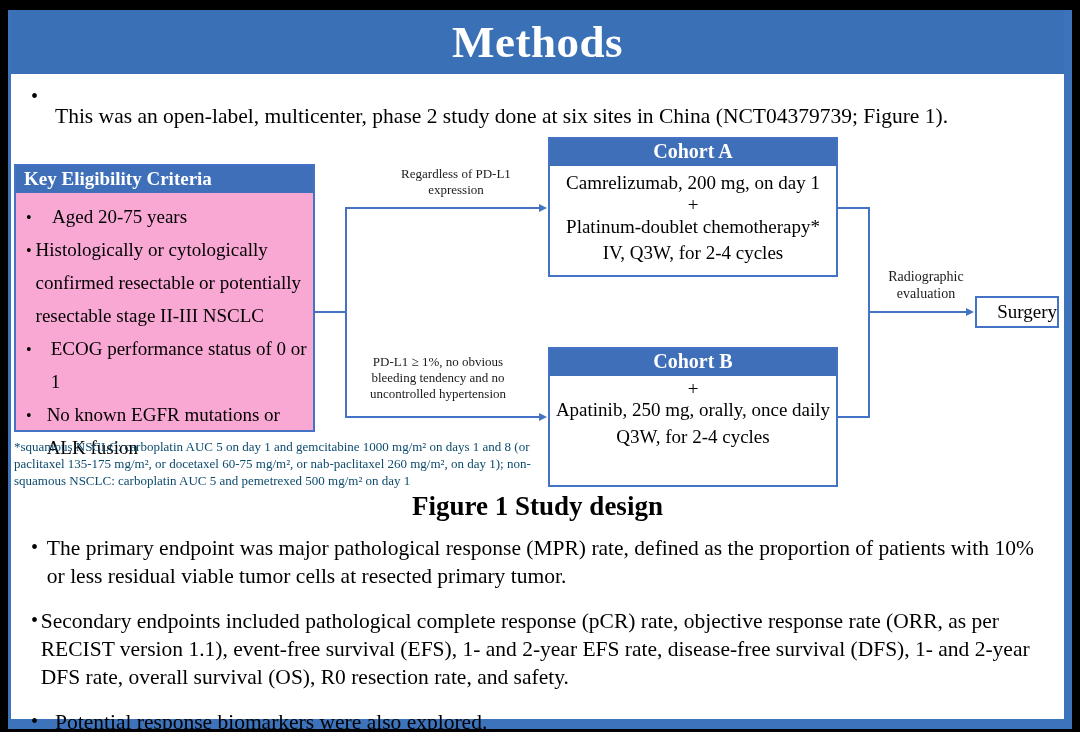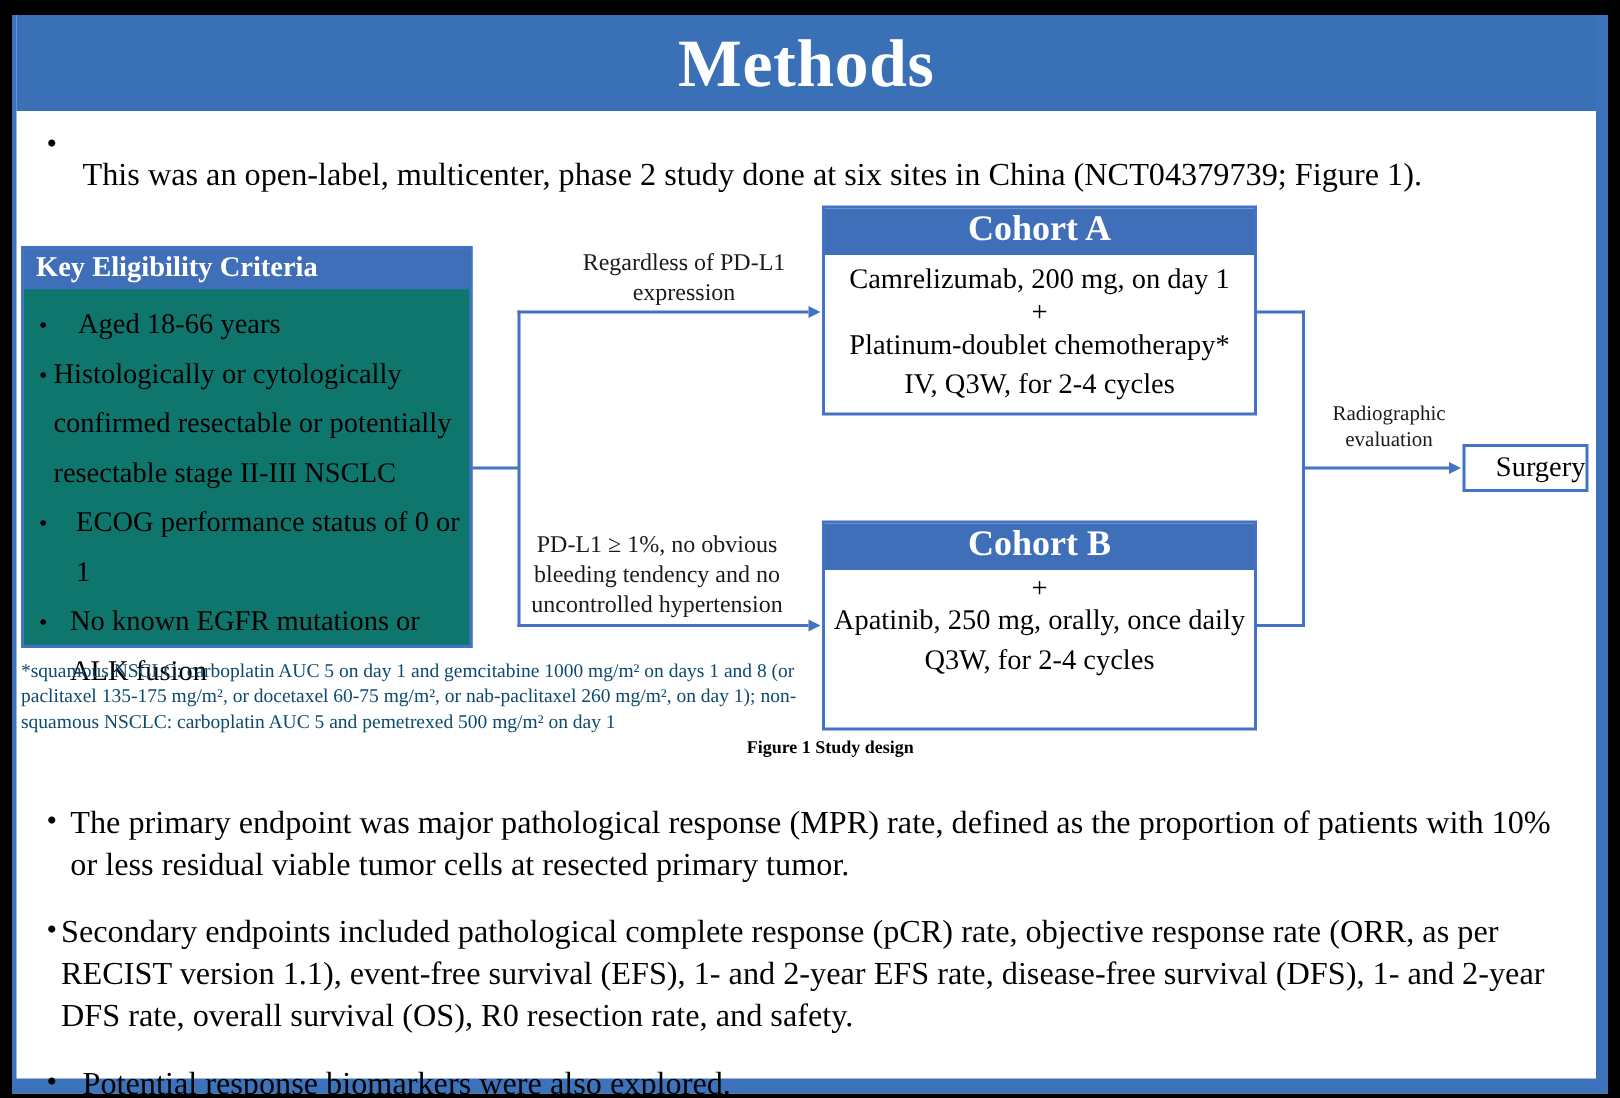--- a/index.html
+++ b/index.html
@@ -22,51 +22,51 @@
 
   .intro { padding:9px 14px 0 20px; display:flex; }
   .bullet-mark { width:24px; font-size:20px; line-height:1.3; }
   .intro .txt { font-size:21.5px; line-height:1.25; color:#000;margin-top:20px; }
 
   
   .figure { position:relative; height:395px; width:100%; }
   .fig-abs { position:absolute; }
 
   .crit-box { left:3px; top:34px; width:301px; height:268px;
-              border:2px solid #4472c4; background:#0f766e; }
+              border:2px solid #4472c4; background:#f9a8d4; }
   .crit-head { background:#3f6fb8; color:#fff; font-weight:bold; font-size:19px;
                padding:2px 0 3px 8px; }
   .crit-list { list-style:none; padding:8px 6px 0 10px; }
   .crit-list li { display:flex; font-size:19px; line-height:1.73; color:#000; }
   .crit-list li .bullet-mark { width:26px; font-size:16px; line-height:2.1; }
 
   .cohort-box { width:290px; height:140px; border:2px solid #4472c4; background:#fff; }
   .cohort-a { left:537px; top:7px; }
   .cohort-b { left:537px; top:217px; }
-  .cohort-head { background:#3f6fb8; color:#fff; font-weight:bold; font-size:24px;
+  .cohort-head { background:#3f6fb8; color:#fff; font-weight:bold; font-size:20px;
                  text-align:center; padding:1px 0 3px 0; }
   .cohort-body { text-align:center; font-size:19px; line-height:1.4; padding-top:4px; color:#000; }
   .cohort-body .plus { line-height:0.9; }
 
   .line { background:#4472c4; }
   .hline { height:2px; }
   .vline { width:2px; }
   .ahead { width:0; height:0; border-top:4px solid transparent; border-bottom:4px solid transparent;
            border-left:8px solid #4472c4; }
 
-  .flabel { font-size:16px; line-height:1.25; text-align:center; color:#1a1a1a; }
+  .flabel { font-size:13px; line-height:1.25; text-align:center; color:#1a1a1a; }
 
   .surgery-box { left:964px; top:166px; width:84px; height:32px;
                  border:2px solid #4472c4; background:#fff;
                  display:flex; align-items:center; justify-content:flex-end;
                  font-size:19px; color:#000;font-family:Liberation Serif, serif; }
 
   .footnote { left:3px; top:308px; width:545px; font-size:13px; line-height:1.33; color:#0c4a6e; }
-  .caption  { left:16px; top:361px; width:100%; text-align:center;
-              font-size:12px; font-weight:bold; color:#000; }
+  .caption  { left:0; top:361px; width:100%; text-align:center;
+              font-size:27px; font-weight:bold; color:#000; }
 
   
   .endpoints { padding:9px 18px 0 20px; }
   .endpoints .item { display:flex; margin-bottom:16px; }
   .endpoints .txt { font-size:21.5px; line-height:1.32; color:#000; }
 </style>
 </head>
 <body>
 
 <div class="slide">
@@ -80,21 +80,21 @@
     <span class="txt">This was an open-label, multicenter, phase 2 study done at six sites in China (NCT04379739; Figure 1).</span>
   </div>
 
   <div class="figure">
 
     <div class="fig-abs crit-box">
       <div class="crit-head">Key  Eligibility Criteria</div>
       <ul class="crit-list">
         <li>
           <span class="bullet-mark">•</span>
-          <span>Aged 18-66 years</span>
+          <span>Aged 20-75 years</span>
           </li>
         <li>
           <span class="bullet-mark">•</span>
           <span>Histologically or cytologically confirmed resectable or potentially resectable stage II-III  NSCLC</span>
           </li>
         <li>
           <span class="bullet-mark">•</span>
           <span>ECOG performance status of 0 or 1</span>
           </li>
         <li>

